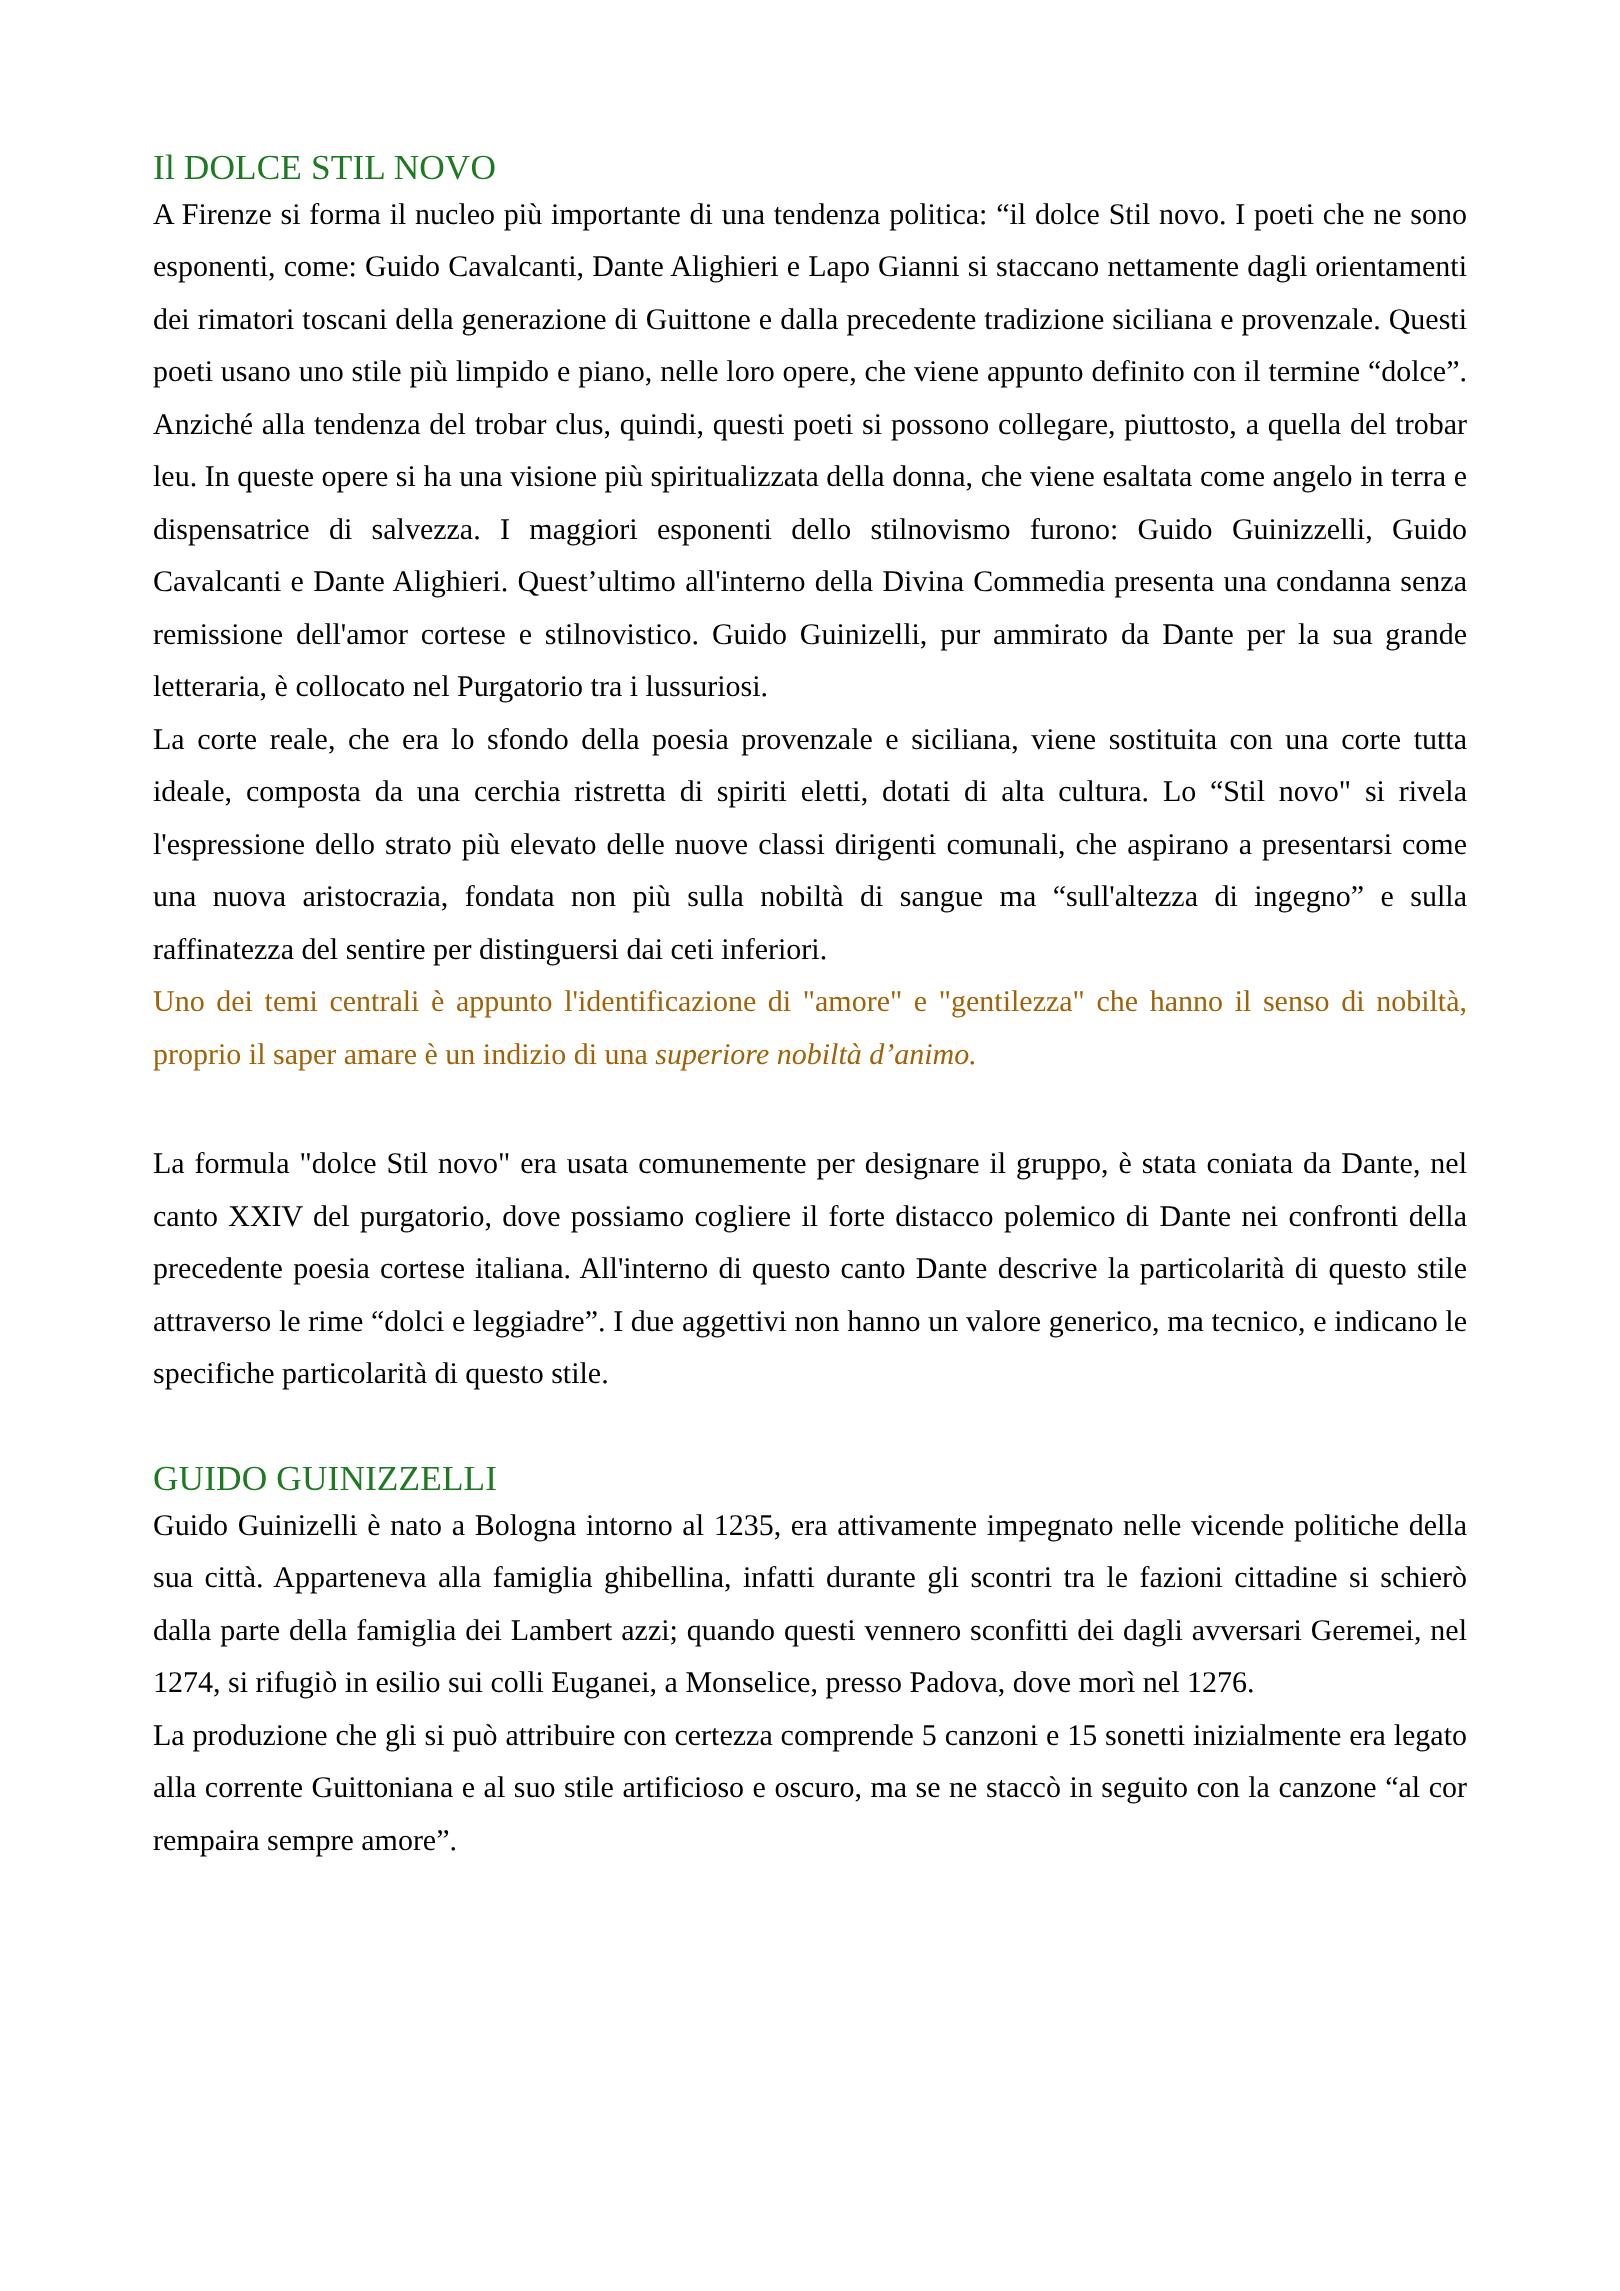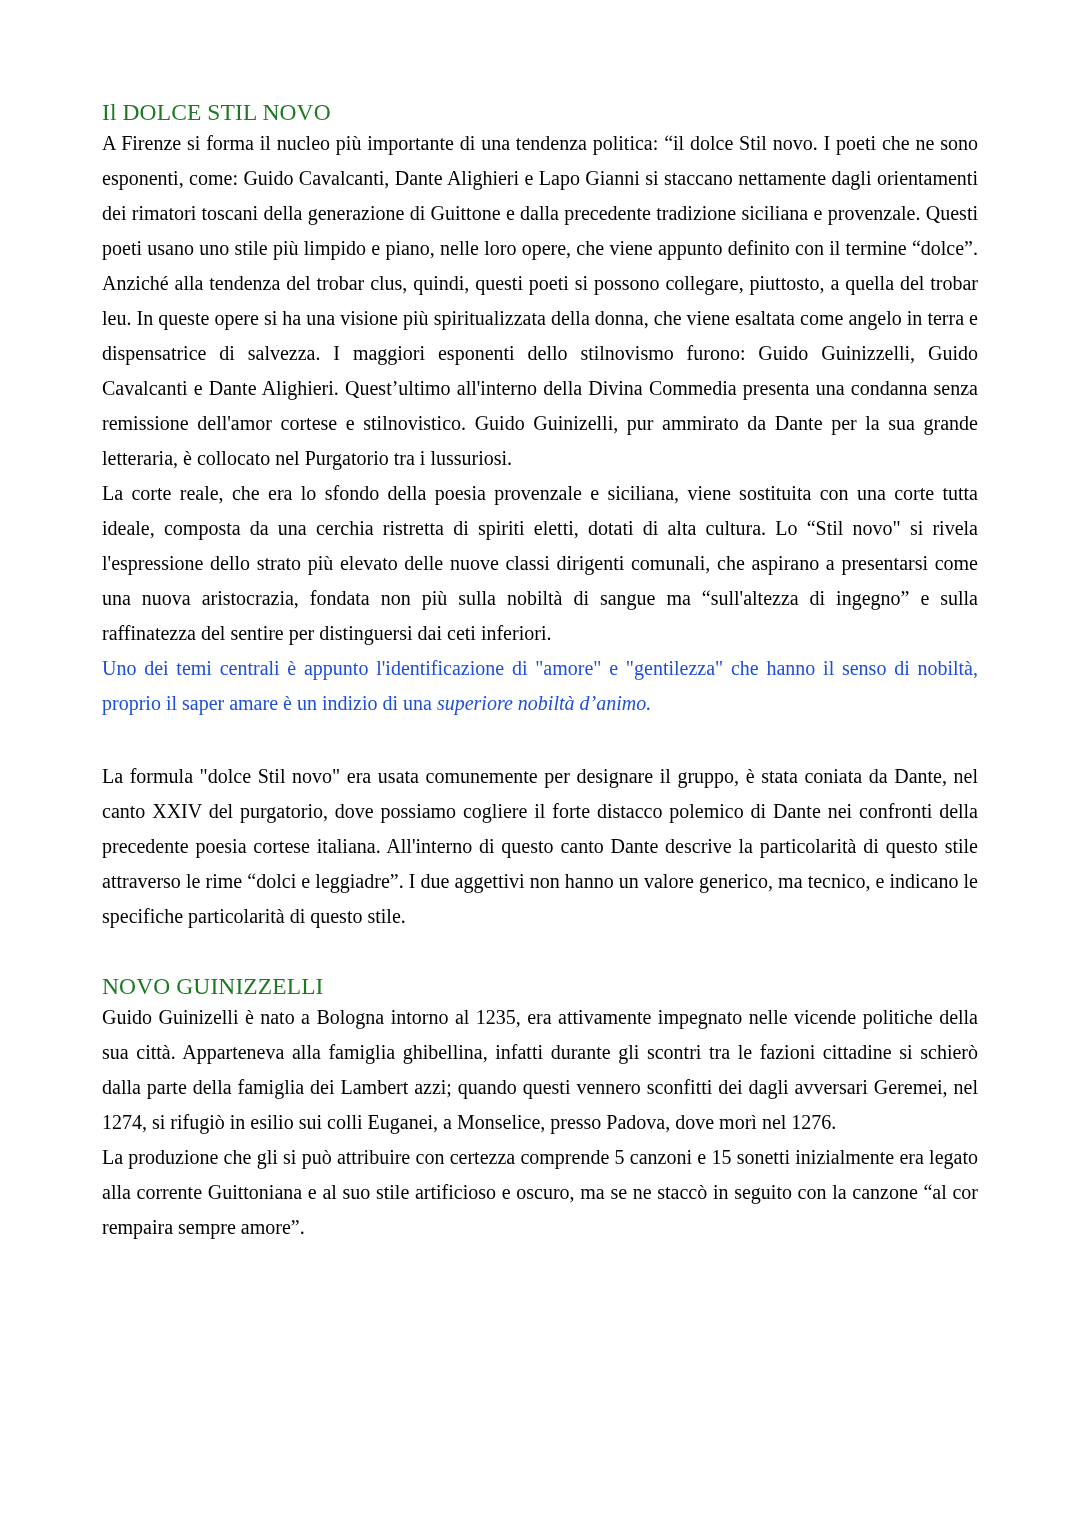--- a/index.html
+++ b/index.html
@@ -62,28 +62,28 @@
 </head>
 <body>
 
 <div class="page" style="background: rgb(255, 255, 255);">
   <div class="content">
 
     <div class="section">
       <h2 class="heading" style="color: rgb(30, 122, 34);">Il DOLCE STIL NOVO</h2>
       <p class="para" style="color: rgb(0, 0, 0);">A Firenze si forma il nucleo più importante di una tendenza politica: “il dolce Stil novo. I poeti che ne sono esponenti, come: Guido Cavalcanti, Dante Alighieri e Lapo Gianni si staccano nettamente dagli orientamenti dei rimatori toscani della generazione di Guittone e dalla precedente tradizione siciliana e provenzale. Questi poeti usano uno stile più limpido e piano, nelle loro opere, che viene appunto definito con il termine “dolce”. Anziché alla tendenza del trobar clus, quindi, questi poeti si possono collegare, piuttosto, a quella del trobar leu. In queste opere si ha una visione più spiritualizzata della donna, che viene esaltata come angelo in terra e dispensatrice di salvezza. I maggiori esponenti dello stilnovismo furono: Guido Guinizzelli, Guido Cavalcanti e Dante Alighieri. Quest’ultimo all'interno della Divina Commedia presenta una condanna senza remissione dell'amor cortese e stilnovistico. Guido Guinizelli, pur ammirato da Dante per la sua grande letteraria, è collocato nel Purgatorio tra i lussuriosi.</p>
       <p class="para" style="color: rgb(0, 0, 0);">La corte reale, che era lo sfondo della poesia provenzale e siciliana, viene sostituita con una corte tutta ideale, composta da una cerchia ristretta di spiriti eletti, dotati di alta cultura. Lo “Stil novo" si rivela l'espressione dello strato più elevato delle nuove classi dirigenti comunali, che aspirano a presentarsi come una nuova aristocrazia, fondata non più sulla nobiltà di sangue ma “sull'altezza di ingegno” e sulla raffinatezza del sentire per distinguersi dai ceti inferiori.</p>
-      <p class="para" style="color: #1d4ed8;"><span>Uno dei temi centrali è appunto l'identificazione di "amore" e "gentilezza" che hanno il senso di nobiltà, proprio il saper amare è un indizio di una </span><span class="italic">superiore nobiltà d’animo.</span></p>
+      <p class="para" style="color: #a16207;"><span>Uno dei temi centrali è appunto l'identificazione di "amore" e "gentilezza" che hanno il senso di nobiltà, proprio il saper amare è un indizio di una </span><span class="italic">superiore nobiltà d’animo.</span></p>
     </div>
 
     <div class="section">
       <p class="para" style="color: rgb(0, 0, 0);">La formula "dolce Stil novo" era usata comunemente per designare il gruppo, è stata coniata da Dante, nel canto XXIV del purgatorio, dove possiamo cogliere il forte distacco polemico di Dante nei confronti della precedente poesia cortese italiana. All'interno di questo canto Dante descrive la particolarità di questo stile attraverso le rime “dolci e leggiadre”. I due aggettivi non hanno un valore generico, ma tecnico, e indicano le specifiche particolarità di questo stile.</p>
     </div>
 
     <div class="section">
-      <h2 class="heading" style="color: rgb(30, 122, 34);">NOVO GUINIZZELLI</h2>
+      <h2 class="heading" style="color: rgb(30, 122, 34);">GUIDO GUINIZZELLI</h2>
       <p class="para" style="color: rgb(0, 0, 0);">Guido Guinizelli è nato a Bologna intorno al 1235, era attivamente impegnato nelle vicende politiche della sua città. Apparteneva alla famiglia ghibellina, infatti durante gli scontri tra le fazioni cittadine si schierò dalla parte della famiglia dei Lambert azzi; quando questi vennero sconfitti dei dagli avversari Geremei, nel 1274, si rifugiò in esilio sui colli Euganei, a Monselice, presso Padova, dove morì nel 1276.</p>
       <p class="para" style="color: rgb(0, 0, 0);">La produzione che gli si può attribuire con certezza comprende 5 canzoni e 15 sonetti inizialmente era legato alla corrente Guittoniana e al suo stile artificioso e oscuro, ma se ne staccò in seguito con la canzone “al cor rempaira sempre amore”.</p>
 
     </div>
 
   </div>
 </div>
 
 </body></html>

